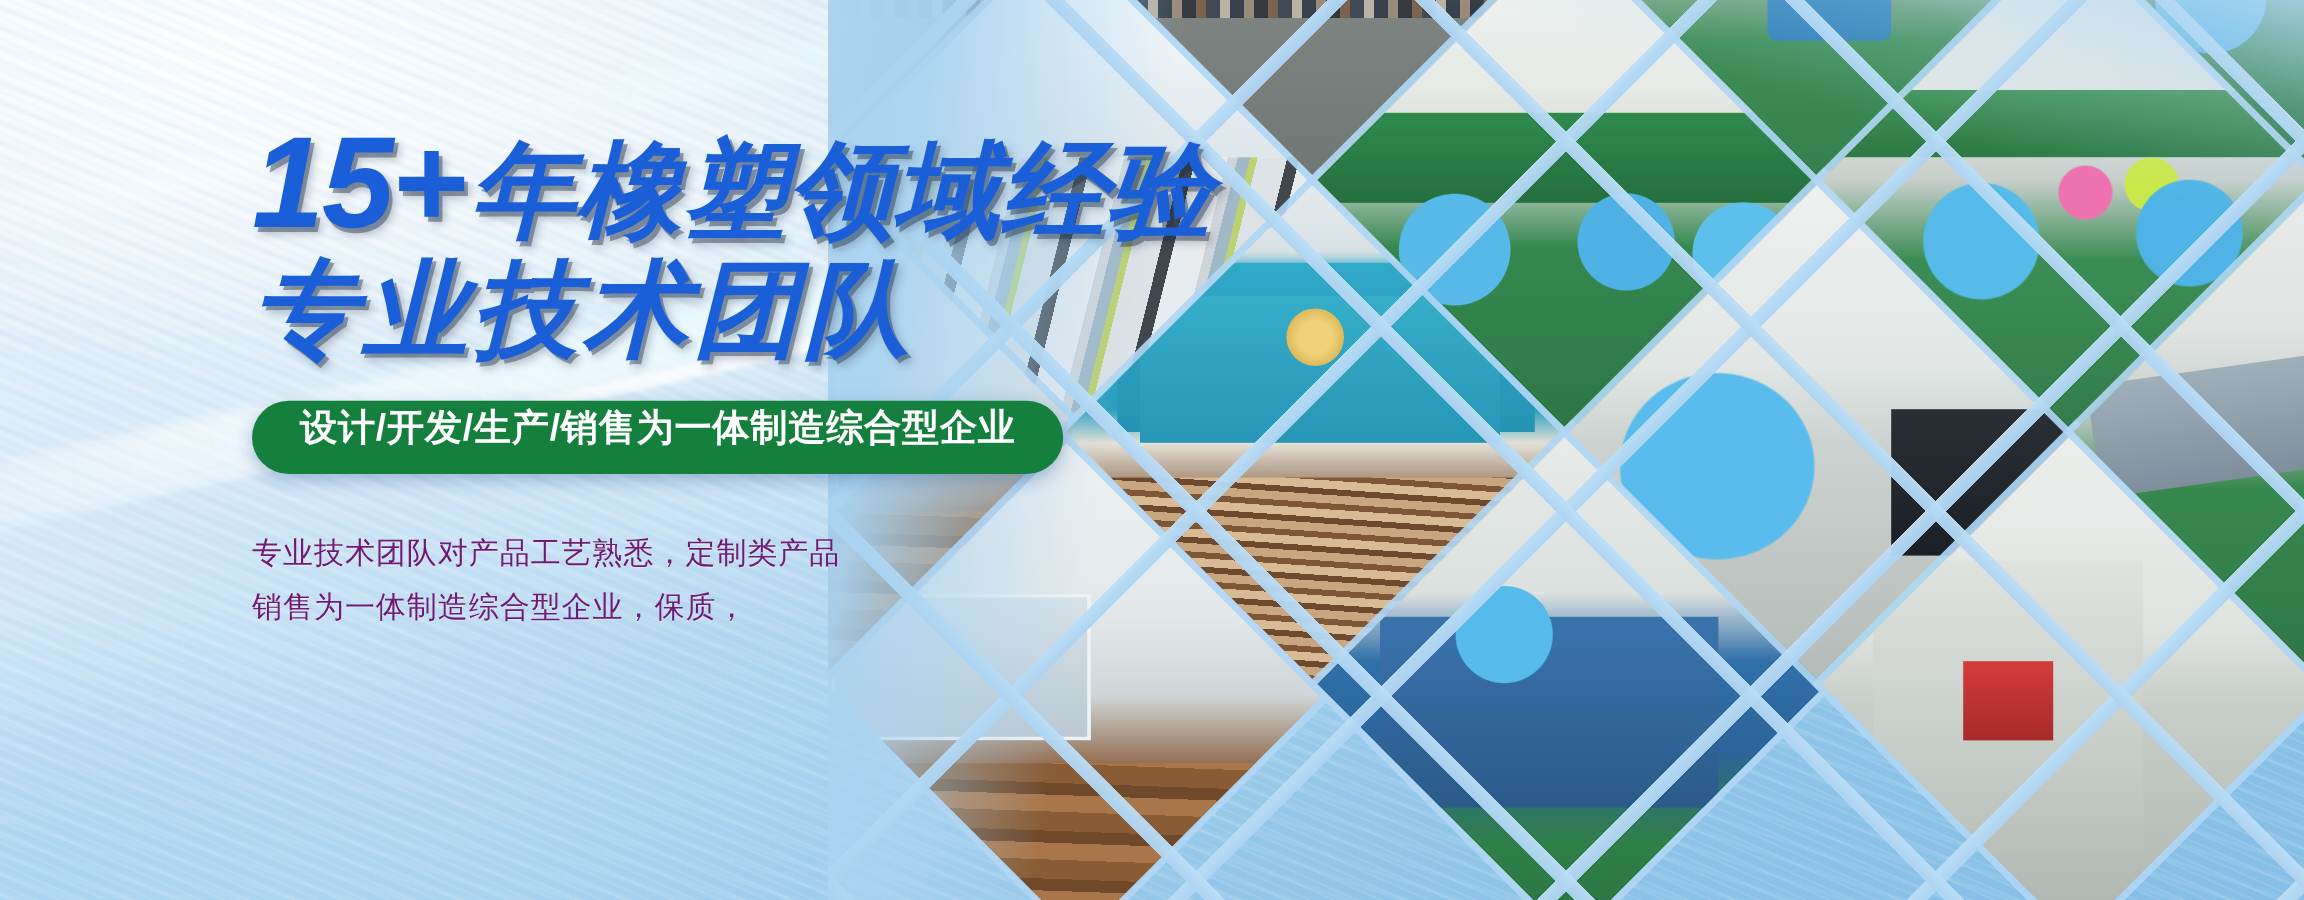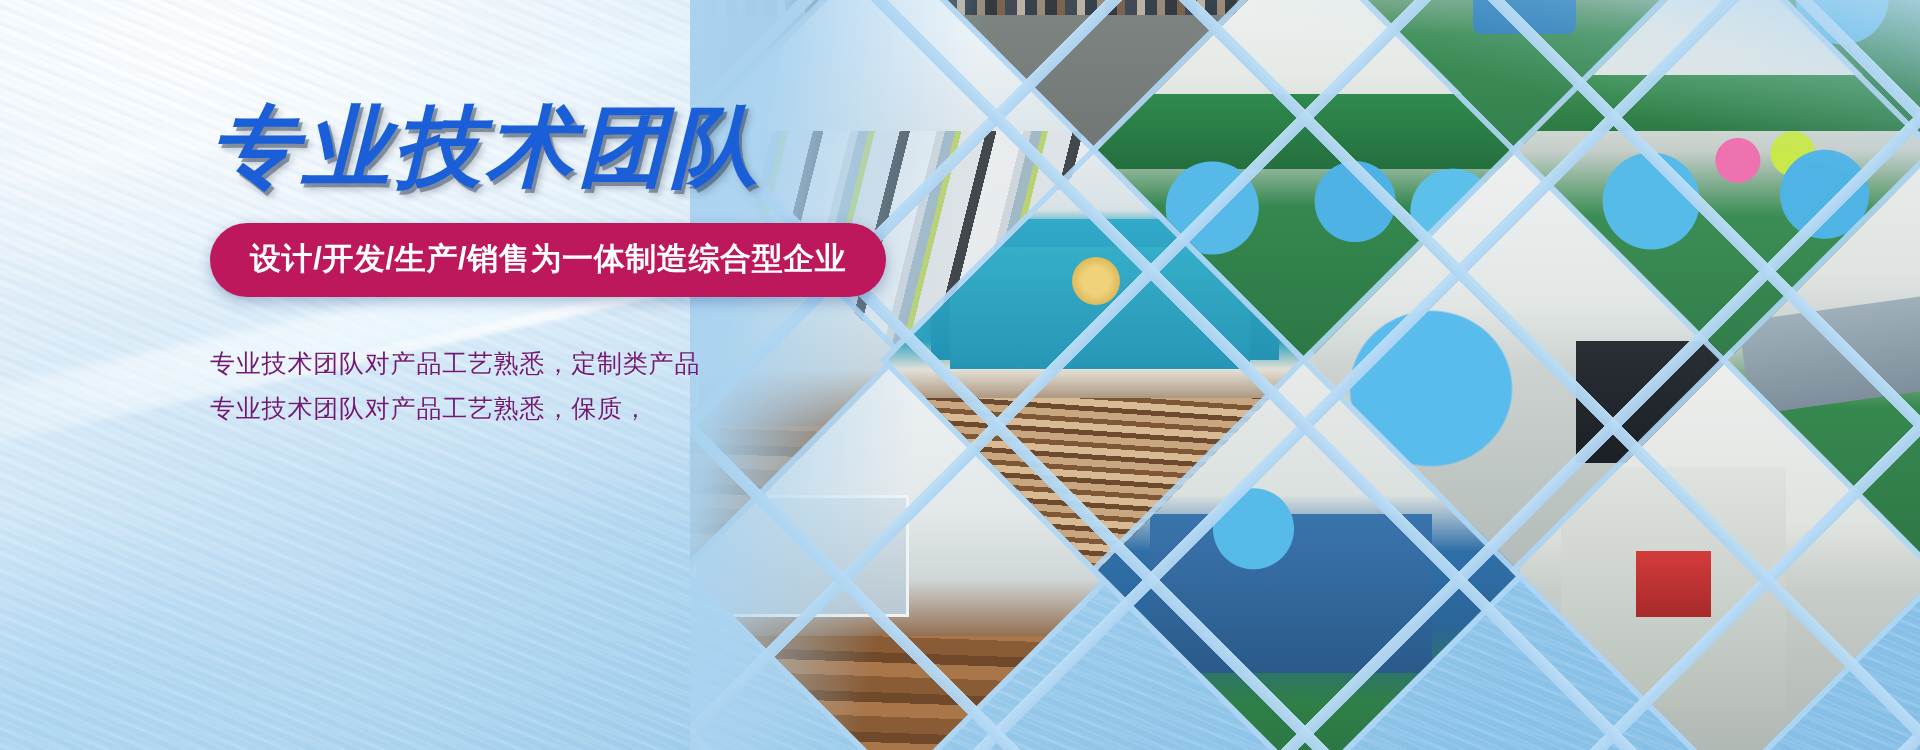--- a/index.html
+++ b/index.html
@@ -337,22 +337,22 @@
   .headline .line1 .num{
     font-size:108px;
     letter-spacing:-2px;
     margin-right:4px;
   }
   .headline .line2{font-size:88px;display:block;margin-top:6px;letter-spacing:4px;}
 
   .pill{
     display:inline-block;
     margin-top:30px;
-    padding:15px 40px 17px 40px;
-    background:#be185d;
+    padding:2px 40px 17px 40px;
+    background:#15803d;
     color:#ffffff;
     font-size:31px;
     font-weight:700;
     letter-spacing:.6px;
     border-radius:40px;
     box-shadow:0 5px 14px rgba(20,60,130,.30);
     white-space:nowrap;
   }
 
   .desc{
@@ -438,25 +438,26 @@
     </div>
 
     <div class="lattice"></div>
     <div class="collage-fade"></div>
     <div class="collage-topfade"></div>
   </div>
 
   <div class="content">
 
     <div class="headline">
+      <span class="line1"><span class="num">15+</span><span>年橡塑领域经验</span></span>
       <span class="line2">专业技术团队</span>
     </div>
 
     <div class="pill">设计/开发/生产/销售为一体制造综合型企业</div>
 
     <div class="desc">
       <p>专业技术团队对产品工艺熟悉，定制类产品</p>
-      <p>专业技术团队对产品工艺熟悉，保质，</p>
+      <p>销售为一体制造综合型企业，保质，</p>
     </div>
 
   </div>
 
 </div>
 
 </body></html>

